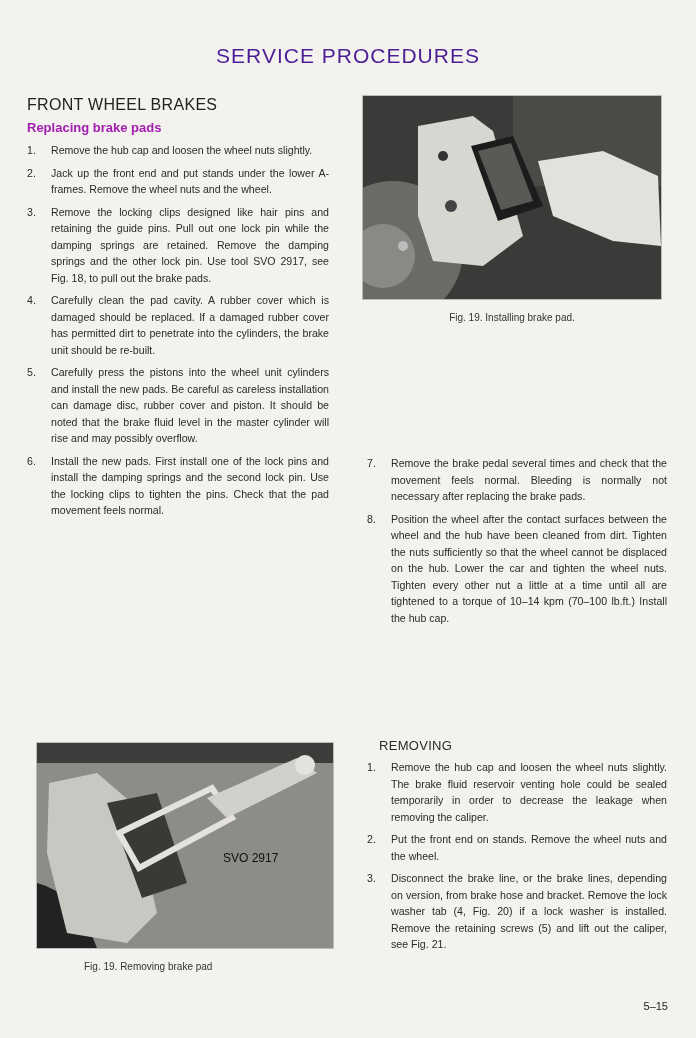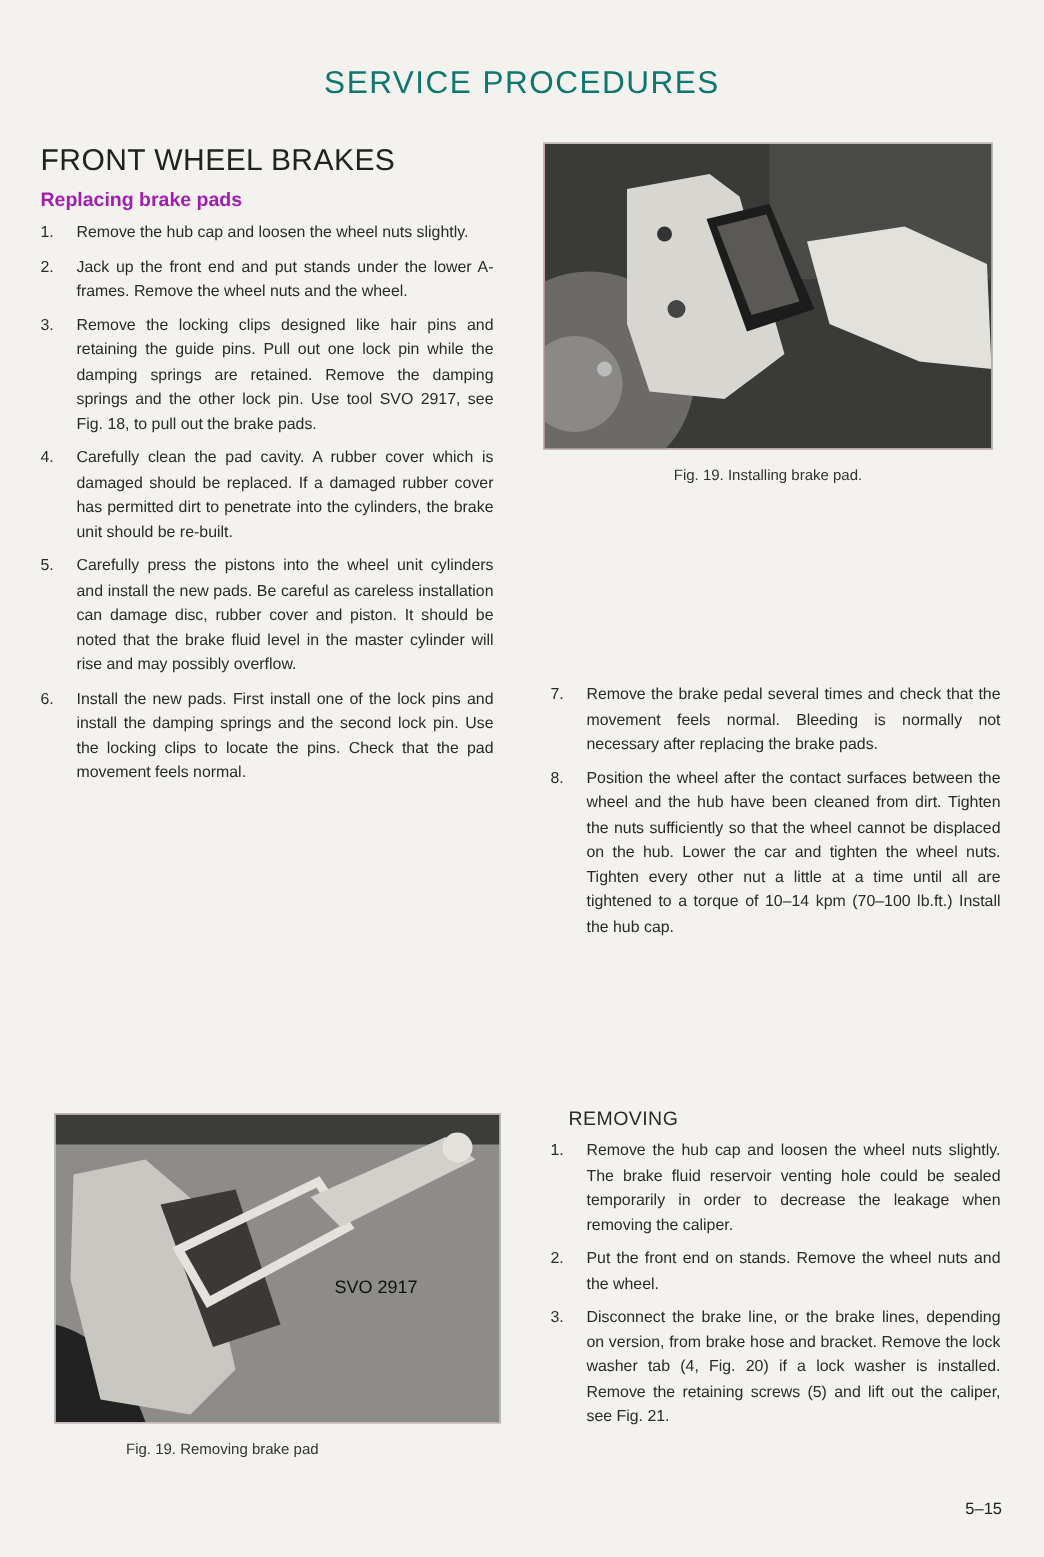--- a/index.html
+++ b/index.html
@@ -4,35 +4,35 @@
 <style>
   html, body { margin: 0; padding: 0; }
   body {
     width: 696px; height: 1038px; position: relative; overflow: hidden;
     background: #f3f2ee;
     font-family: "Liberation Sans", sans-serif;
     color: #2a2a2a;
   }
   .page-title {
     position: absolute; left: 0; width: 696px; top: 44px;
-    text-align: center; font-size: 21px; letter-spacing: 1px; color: #0f766e;
+    text-align: center; font-size: 21px; letter-spacing: 1px; color: #4c1d95;
   }
   .col-left { position: absolute; left: 27px; top: 96px; width: 302px; }
   .col-right { position: absolute; left: 367px; width: 300px; }
-  .h1 { font-size: 20px; letter-spacing: 0.3px; color: #222; margin: 0 0 6px 0; }
+  .h1 { font-size: 16px; letter-spacing: 0.3px; color: #222; margin: 0 0 6px 0; }
   .h2 { font-size: 13px; font-weight: bold; color: #a21caf; margin: 0 0 7px 0; }
   .h2-upper { font-size: 13px; color: #2a2a2a; margin: 0 0 6px 12px; letter-spacing: 0.3px; }
   .para { font-size: 10.6px; line-height: 16.5px; text-align: justify; margin: 0 0 6px 0; }
   .steps { margin: 0; padding: 0; list-style: none; }
   .step { display: flex; font-size: 10.6px; line-height: 16.5px; margin-bottom: 6px; }
   .step-num { width: 24px; flex: none; }
   .step-text { flex: 1; text-align: justify; }
   .figure { position: absolute; }
   .photo {
-    background: #fca5a5; position: relative; overflow: hidden;
+    background: #be185d; position: relative; overflow: hidden;
     border: 1px solid #bbb;
   }
   .caption { font-size: 10px; color: #333; text-align: center; margin-top: 12px; }
   .page-number { position: absolute; right: 28px; top: 1000px; font-size: 11px; color: #222; }
   .tool-label {
     position: absolute; font-size: 12px; color: #111; left: 186px; top: 108px;
   }
 </style>
 </head>
 <body>
@@ -58,21 +58,21 @@
     <li class="step">
         <span class="step-num">4.</span>
         <span class="step-text">Carefully clean the pad cavity. A rubber cover which is damaged should be replaced. If a damaged rubber cover has permitted dirt to penetrate into the cylinders, the brake unit should be re-built.</span>
       </li>
     <li class="step">
         <span class="step-num">5.</span>
         <span class="step-text">Carefully press the pistons into the wheel unit cylinders and install the new pads. Be careful as careless installation can damage disc, rubber cover and piston. It should be noted that the brake fluid level in the master cylinder will rise and may possibly overflow.</span>
       </li>
     <li class="step">
         <span class="step-num">6.</span>
-        <span class="step-text">Install the new pads. First install one of the lock pins and install the damping springs and the second lock pin. Use the locking clips to locate the pins. Check that the pad movement feels normal.</span>
+        <span class="step-text">Install the new pads. First install one of the lock pins and install the damping springs and the second lock pin. Use the locking clips to tighten the pins. Check that the pad movement feels normal.</span>
       </li>
   </ol>
 </div>
 
 <div class="figure" style="left:362px; top:95px; width:300px;">
   <div class="photo" style="width:298px; height:203px;">
     <svg width="298" height="203" viewBox="0 0 298 203">
       <rect width="298" height="203" fill="#3a3a38"></rect>
       <rect x="150" y="0" width="148" height="90" fill="#4a4a47"></rect>
       <circle cx="30" cy="155" r="70" fill="#6b6a66"></circle>

